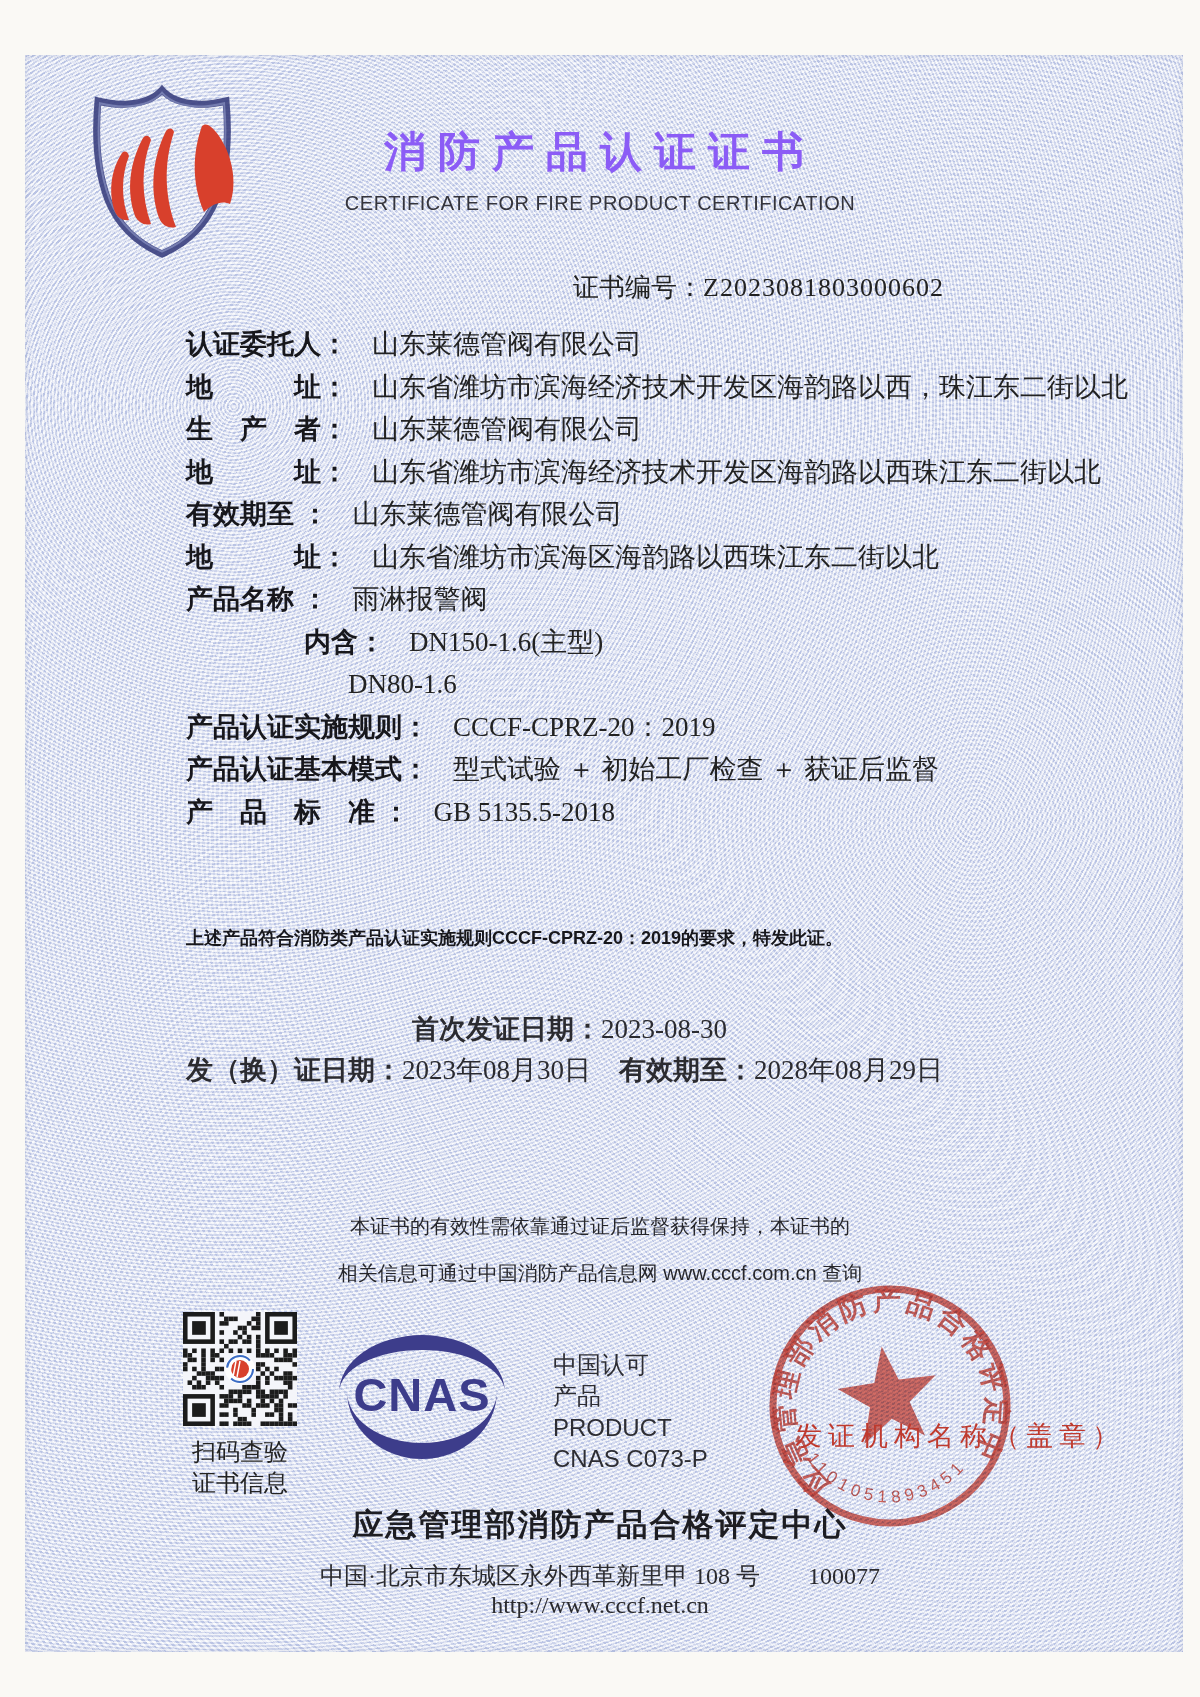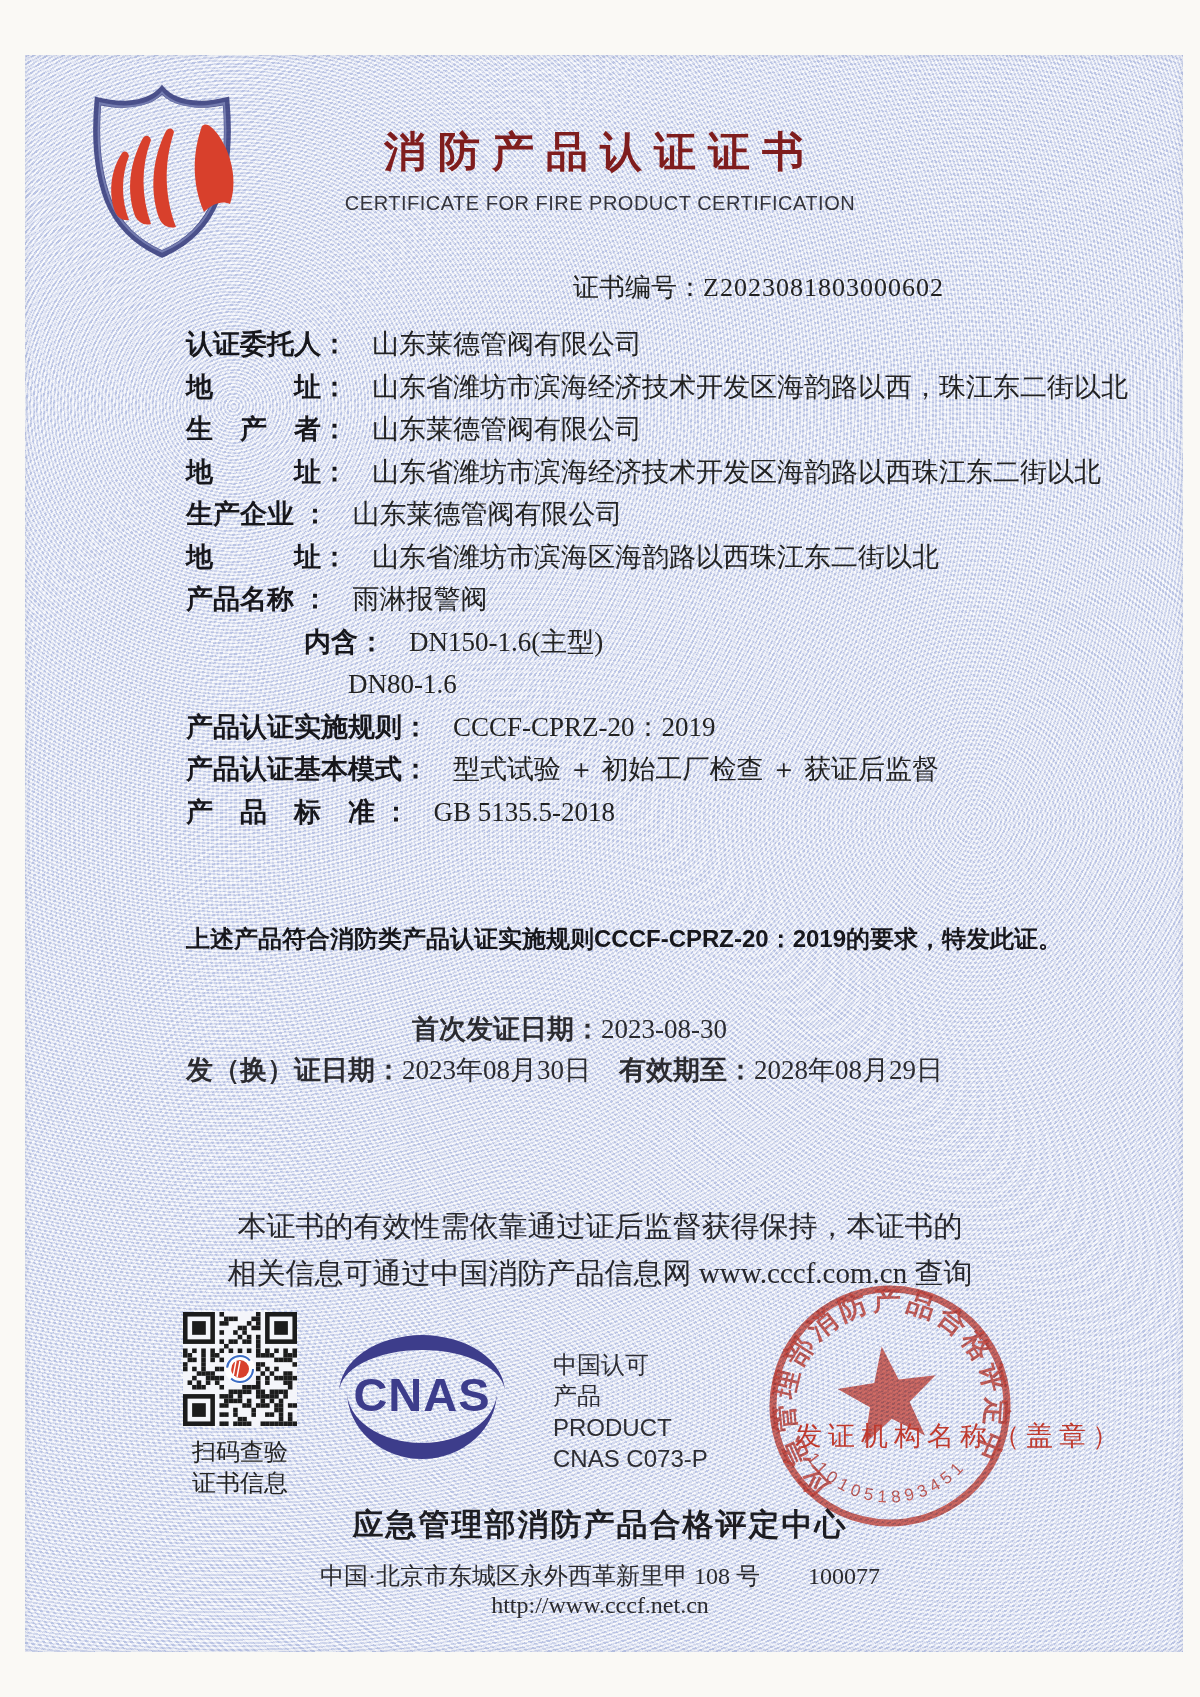--- a/index.html
+++ b/index.html
@@ -16,47 +16,47 @@
     background-image:
       repeating-radial-gradient(circle at 18% 22%, rgba(255,255,255,.55) 0 1.6px, rgba(125,142,205,.16) 1.6px 3.4px),
       repeating-radial-gradient(circle at 82% 48%, rgba(255,255,255,.45) 0 2.1px, rgba(125,142,205,.14) 2.1px 4.6px),
       repeating-radial-gradient(circle at 42% 84%, rgba(255,255,255,.45) 0 2.6px, rgba(125,142,205,.12) 2.6px 5.4px);
     box-shadow:0 0 6px rgba(120,130,170,.25) inset;
   }
   .abs{position:absolute;}
   .serif{font-family:"Liberation Serif",serif;padding-left:16px;}
 
   #title{left:0;right:0;top:124px;text-align:center;
-    font-size:42px;font-weight:bold;letter-spacing:12px;color:#7f1d1d;}
+    font-size:42px;font-weight:bold;letter-spacing:12px;color:#8b5cf6;}
   #subtitle{left:0;right:0;top:192px;text-align:center;
     font-size:20px;letter-spacing:.5px;color:#34343c;}
 
   #certno{left:0;right:0;top:270px;text-align:right;padding-right:256px;
     font-size:26px;color:#222;}
   #certno .v{letter-spacing:1px;}
 
   #fields{left:186px;top:323px;width:880px;}
   .frow{height:42.5px;line-height:42.5px;font-size:27px;white-space:nowrap;}
   .frow .flabel{font-weight:bold;color:#17171c;margin-right:24px;}
   .frow .fvalue{font-family:"Liberation Serif",serif;color:#222;}
   .ind1{padding-left:118px;}
   .ind2{padding-left:162px;}
 
   #statement{left:186px;top:916px;width:880px;
-    font-size:24px;font-weight:bold;line-height:45px;color:#17171c;}
+    font-size:18px;font-weight:bold;line-height:45px;color:#17171c;}
 
   #date-first{left:412px;top:1008px;font-size:27px;line-height:42px;}
   #date-first .flabel{font-weight:bold;}
   #date-row{left:186px;top:1049px;font-size:27px;line-height:42px;white-space:nowrap;}
   #date-row .flabel{font-weight:bold;}
   #date-row .gap{margin-left:28px;}
   .dval{font-family:"Liberation Serif",serif;}
 
   #notice{left:0;right:0;top:1203px;text-align:center;
-    font-family:Liberation Serif, serif;font-size:29px;line-height:47px;color:#26262b;}
+    font-family:Liberation Sans, sans-serif;font-size:20px;line-height:47px;color:#26262b;}
 
   #qr{left:183px;top:1312px;}
   #qr-caption{left:192px;top:1436px;font-size:24px;line-height:31px;color:#222;}
 
   #cnas-logo{left:333px;top:1327px;}
   #cnas-text{left:553px;top:1350px;font-size:24px;line-height:31px;color:#2d2d33;}
   #cnas-text .cjk{font-family:"Liberation Serif",serif;}
 
   #stamp{left:750px;top:1266px;transform:rotate(-8deg);mix-blend-mode:multiply;opacity:.92;}
   #stamp-overlay{left:795px;top:1418px;font-family:"Liberation Serif",serif;
@@ -91,21 +91,21 @@
 
 <div id="certno" class="abs serif">
   <span>证书编号：</span><span class="v">Z2023081803000602</span>
 </div>
 
 <div id="fields" class="abs">
   <div class="frow"><span class="flabel">认证委托人：</span><span class="fvalue">山东莱德管阀有限公司</span></div>
   <div class="frow"><span class="flabel">地　　　址：</span><span class="fvalue">山东省潍坊市滨海经济技术开发区海韵路以西，珠江东二街以北</span></div>
   <div class="frow"><span class="flabel">生　产　者：</span><span class="fvalue">山东莱德管阀有限公司</span></div>
   <div class="frow"><span class="flabel">地　　　址：</span><span class="fvalue">山东省潍坊市滨海经济技术开发区海韵路以西珠江东二街以北</span></div>
-  <div class="frow"><span class="flabel">生产企业 ：</span><span class="fvalue">山东莱德管阀有限公司</span></div>
+  <div class="frow"><span class="flabel">有效期至 ：</span><span class="fvalue">山东莱德管阀有限公司</span></div>
   <div class="frow"><span class="flabel">地　　　址：</span><span class="fvalue">山东省潍坊市滨海区海韵路以西珠江东二街以北</span></div>
   <div class="frow"><span class="flabel">产品名称 ：</span><span class="fvalue">雨淋报警阀</span></div>
   <div class="frow ind1"><span class="flabel">内含：</span><span class="fvalue">DN150-1.6(主型)</span></div>
   <div class="frow ind2"><span class="fvalue">DN80-1.6</span></div>
   <div class="frow"><span class="flabel">产品认证实施规则：</span><span class="fvalue">CCCF-CPRZ-20：2019</span></div>
   <div class="frow"><span class="flabel">产品认证基本模式：</span><span class="fvalue">型式试验 ＋ 初始工厂检查 ＋ 获证后监督</span></div>
   <div class="frow"><span class="flabel">产　品　标　准 ：</span><span class="fvalue">GB 5135.5-2018</span></div>
 </div>
 
 <div id="statement" class="abs">上述产品符合消防类产品认证实施规则CCCF-CPRZ-20：2019的要求，特发此证。</div>

